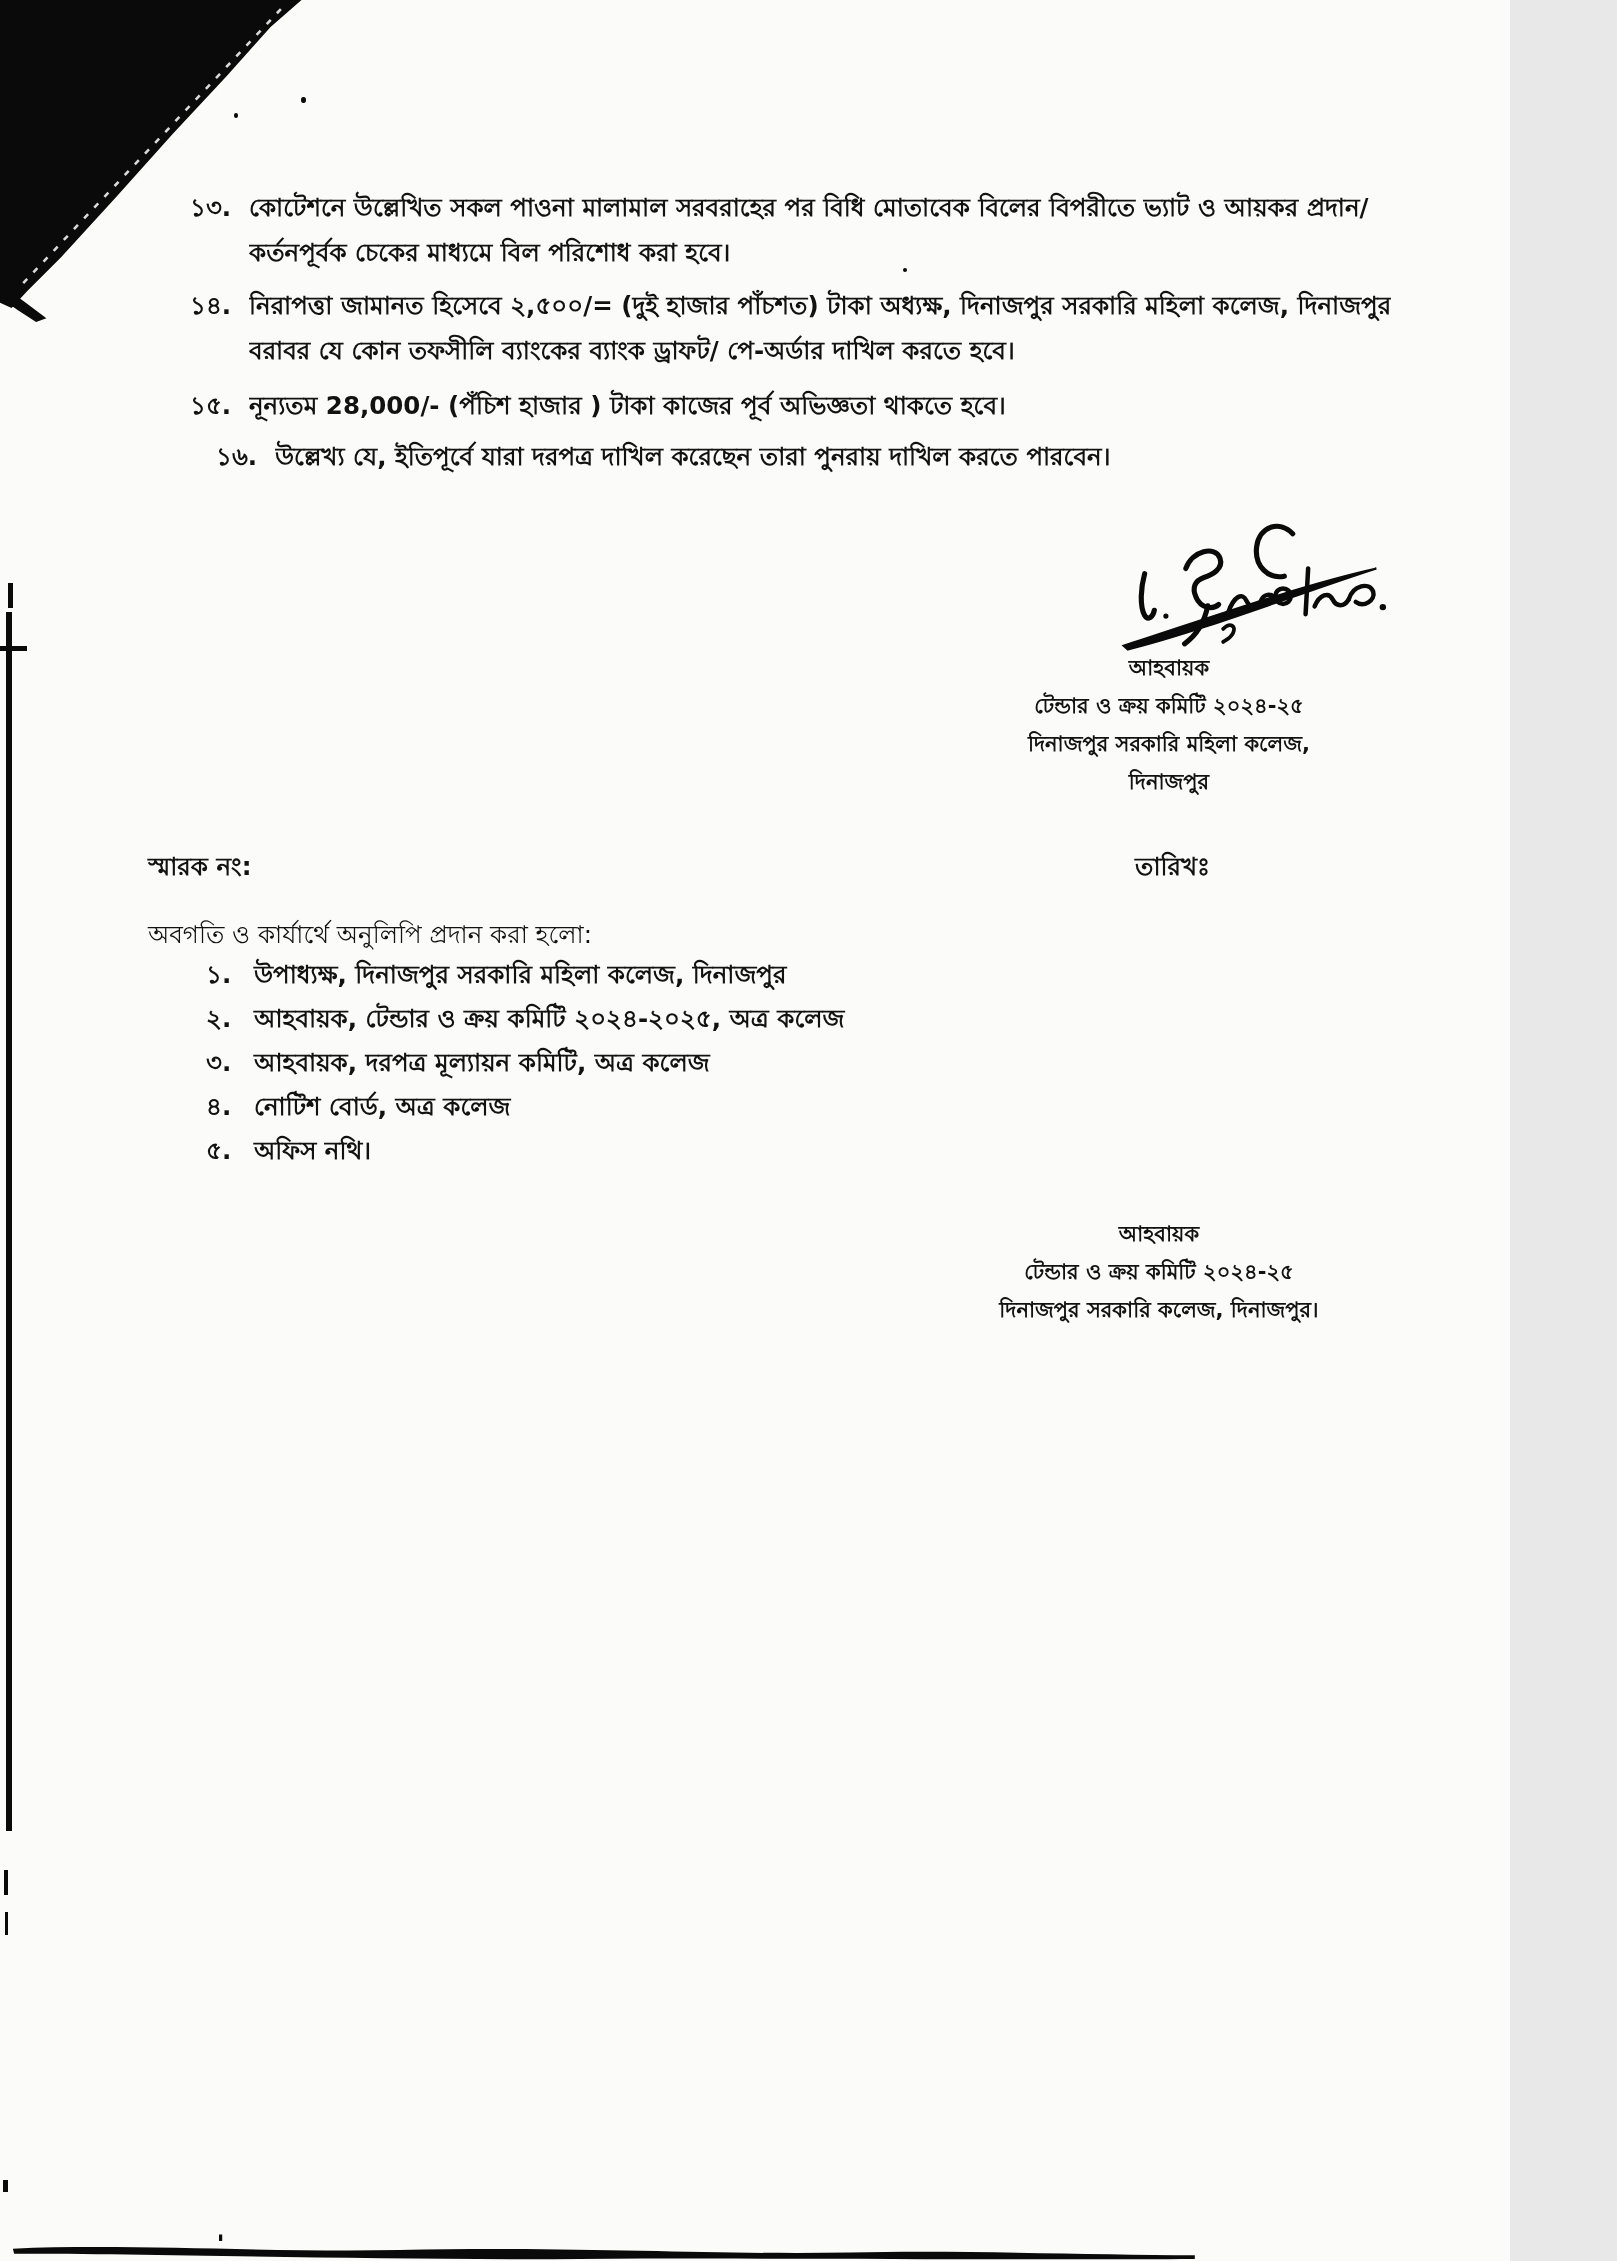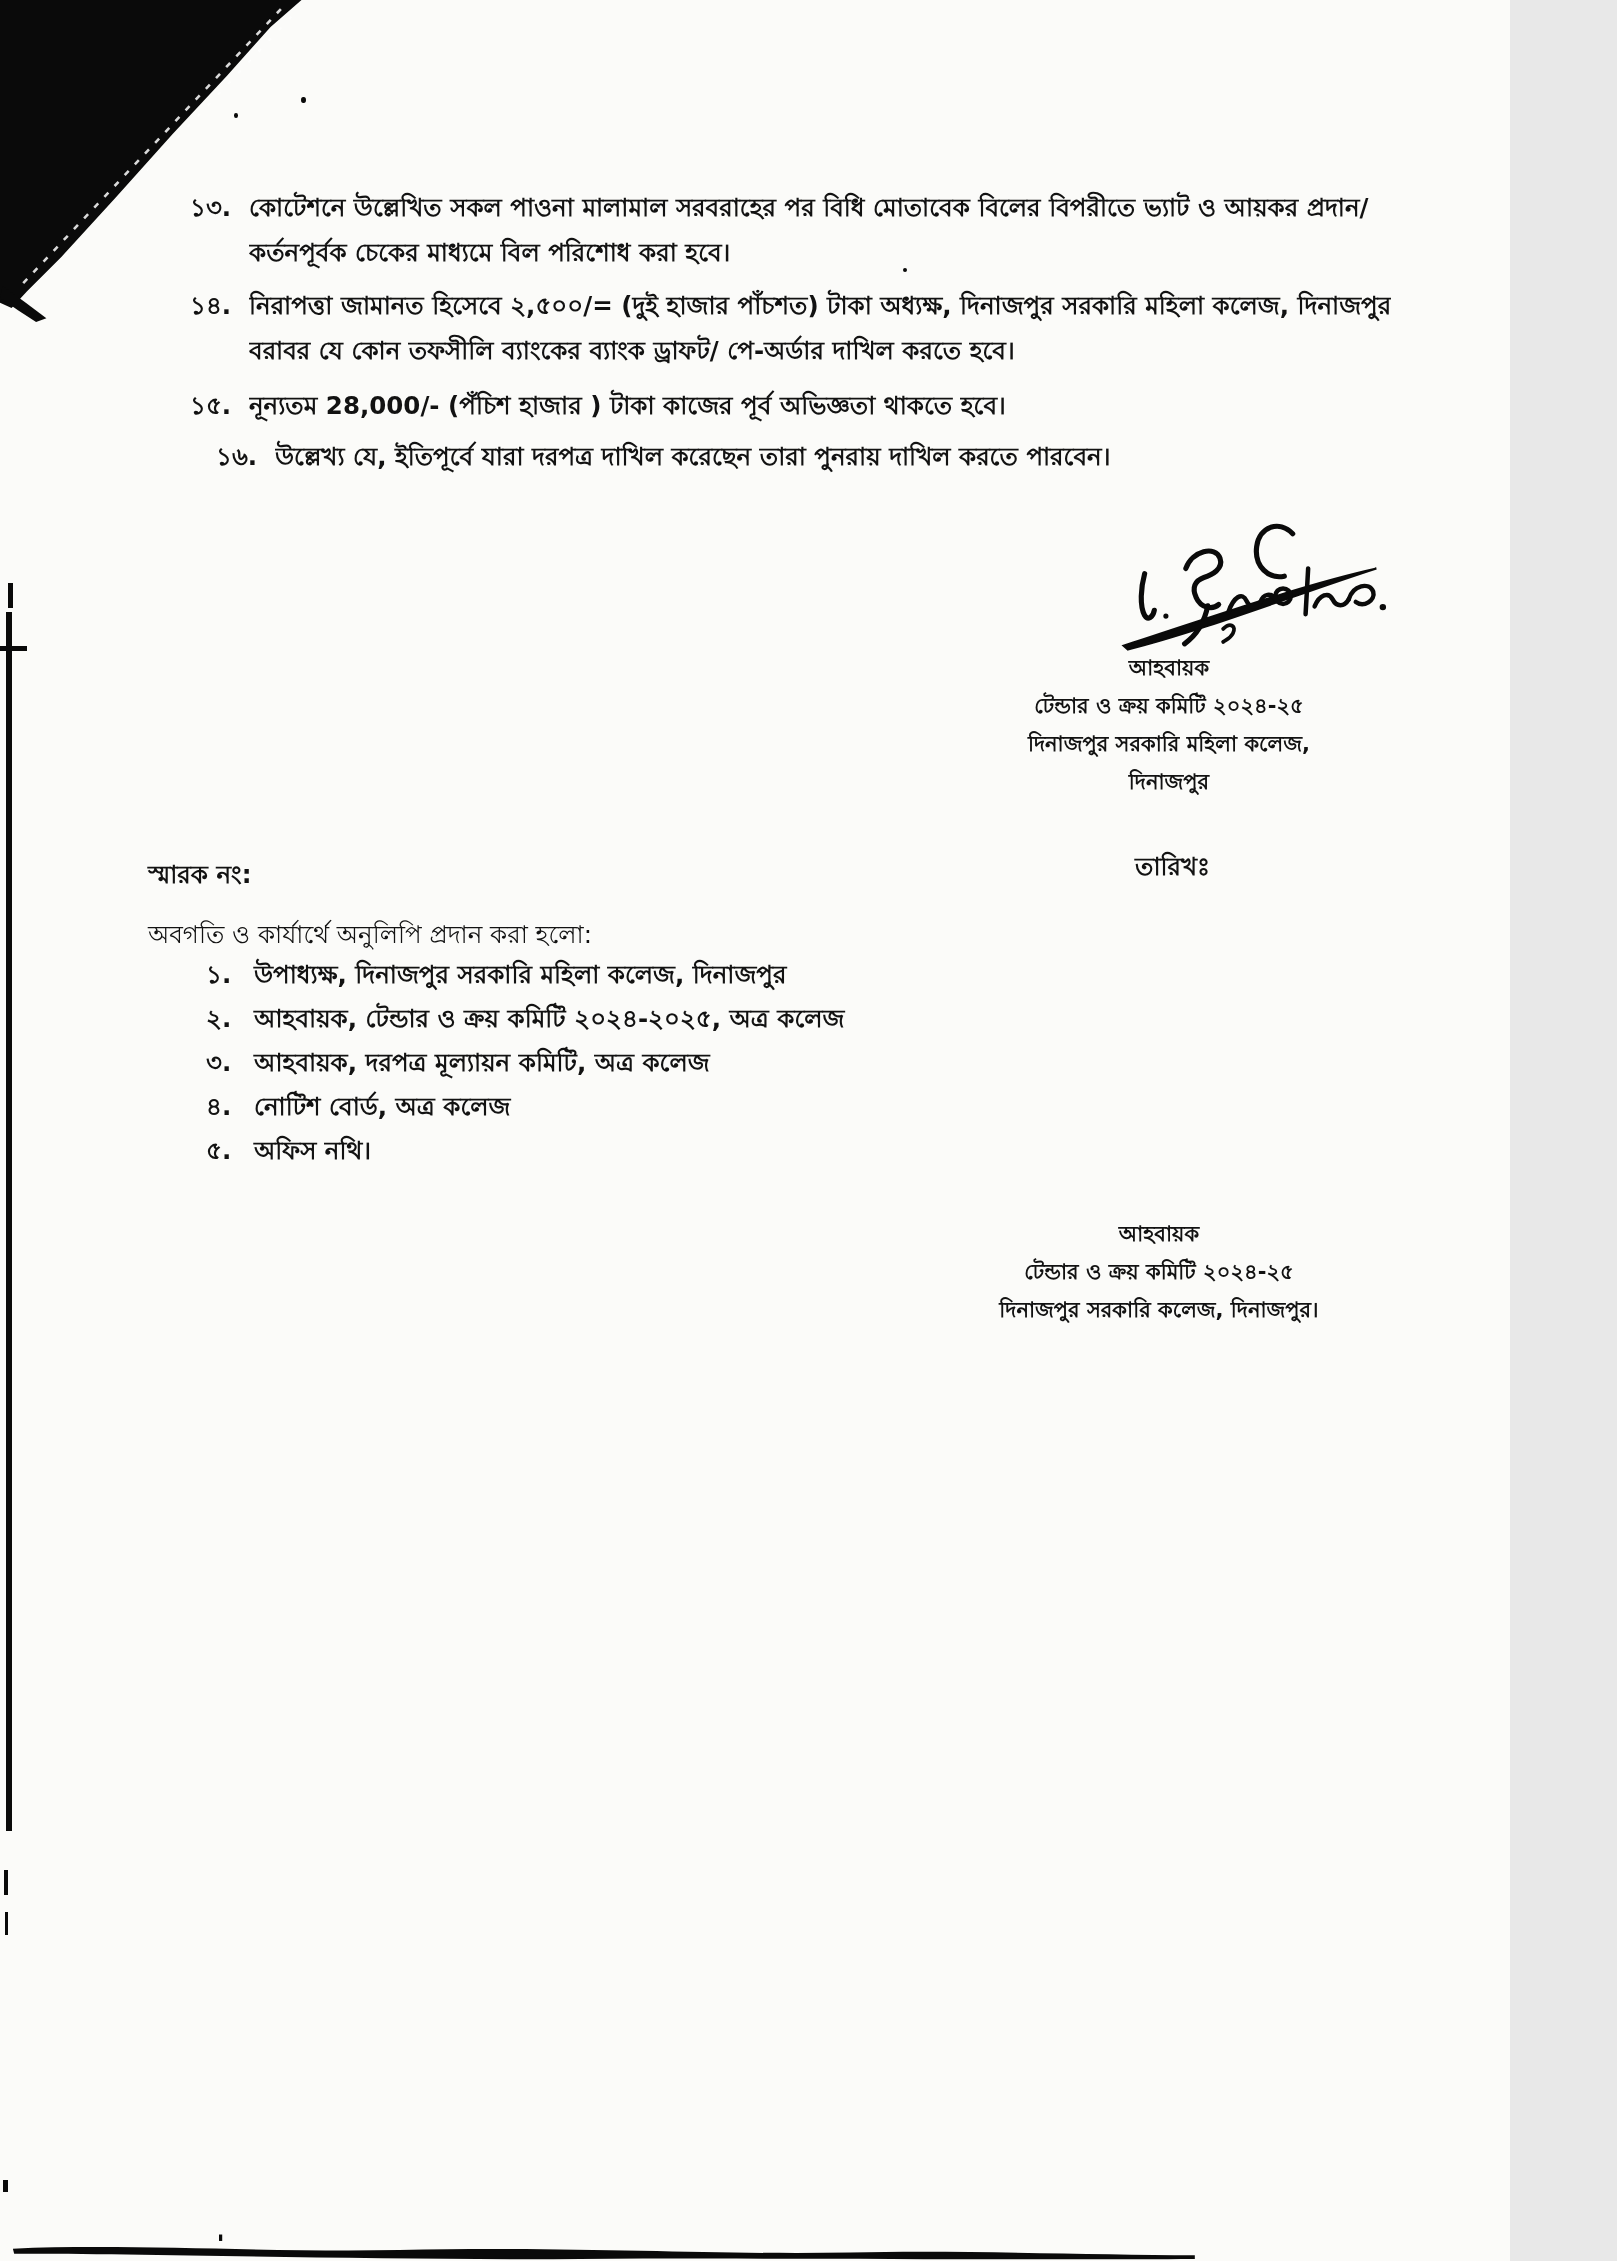--- a/index.html
+++ b/index.html
@@ -105,21 +105,21 @@
     <circle cx="458" cy="152" r="5" fill="#0a0a0a" stroke="none"></circle>
   </svg>
 
   <div class="sig-block" style="left:947px;top:649px;width:444px;">
     <div>আহবায়ক</div>
     <div>টেন্ডার ও ক্রয় কমিটি ২০২৪-২৫</div>
     <div>দিনাজপুর সরকারি  মহিলা কলেজ,</div>
     <div>দিনাজপুর</div>
   </div>
 
-  <span class="memo-label" style="left:148px;top:848px;margin-top:8px;">স্মারক নং:</span>
+  <span class="memo-label" style="left:148px;top:848px;">স্মারক নং:</span>
   <span class="memo-label" style="left:1135px;top:848px;">তারিখঃ</span>
 
   <div class="dist-heading">অবগতি ও কার্যার্থে অনুলিপি প্রদান করা হলো:</div>
   <div class="dist-list">
     <div class="dist-item">
       <span class="num">১.</span>
       <span>উপাধ্যক্ষ, দিনাজপুর সরকারি মহিলা কলেজ, দিনাজপুর</span>
     </div>
     <div class="dist-item">
       <span class="num">২.</span>

